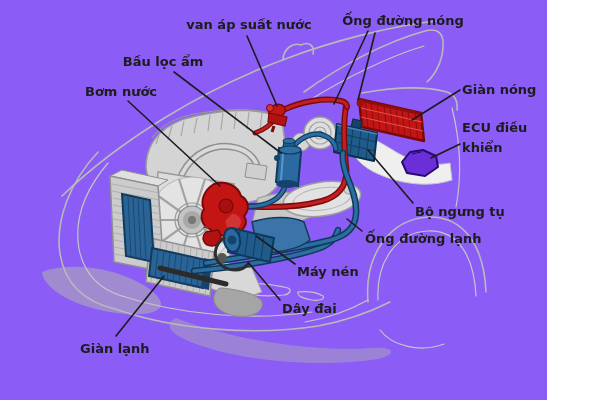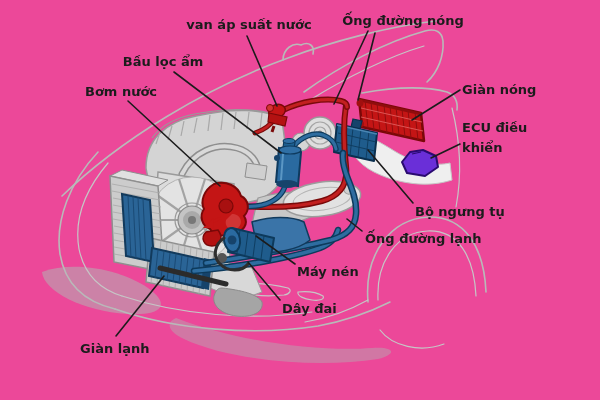--- a/index.html
+++ b/index.html
@@ -1,16 +1,16 @@
 <!DOCTYPE html>
 <html><head>
 <meta charset="utf-8">
 <style>
   html,body{margin:0;padding:0;background:#fff;}
-  .stage{position:relative;width:600px;height:400px;background:#ec4899;overflow:hidden;
+  .stage{position:relative;width:547px;height:400px;background:#8b5cf6;overflow:hidden;
          font-family:"DejaVu Sans","Liberation Sans",sans-serif;}
   svg{display:block}
   .lbl{font:bold 13px "DejaVu Sans","Liberation Sans",sans-serif;fill:#1c1c1c;}
   .leader{stroke:#1c1c1c;stroke-width:1.6;fill:none;stroke-linecap:round;}
   .car{stroke:#b9b9b9;stroke-width:1.6;fill:none;stroke-linecap:round;}
   .car2{stroke:#c6c6c6;stroke-width:1.2;fill:none;stroke-linecap:round;}
 </style>
 </head>
 <body>
 

